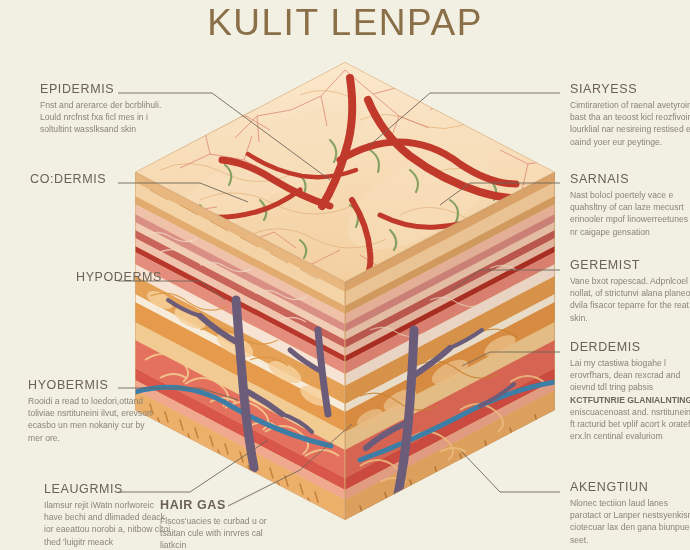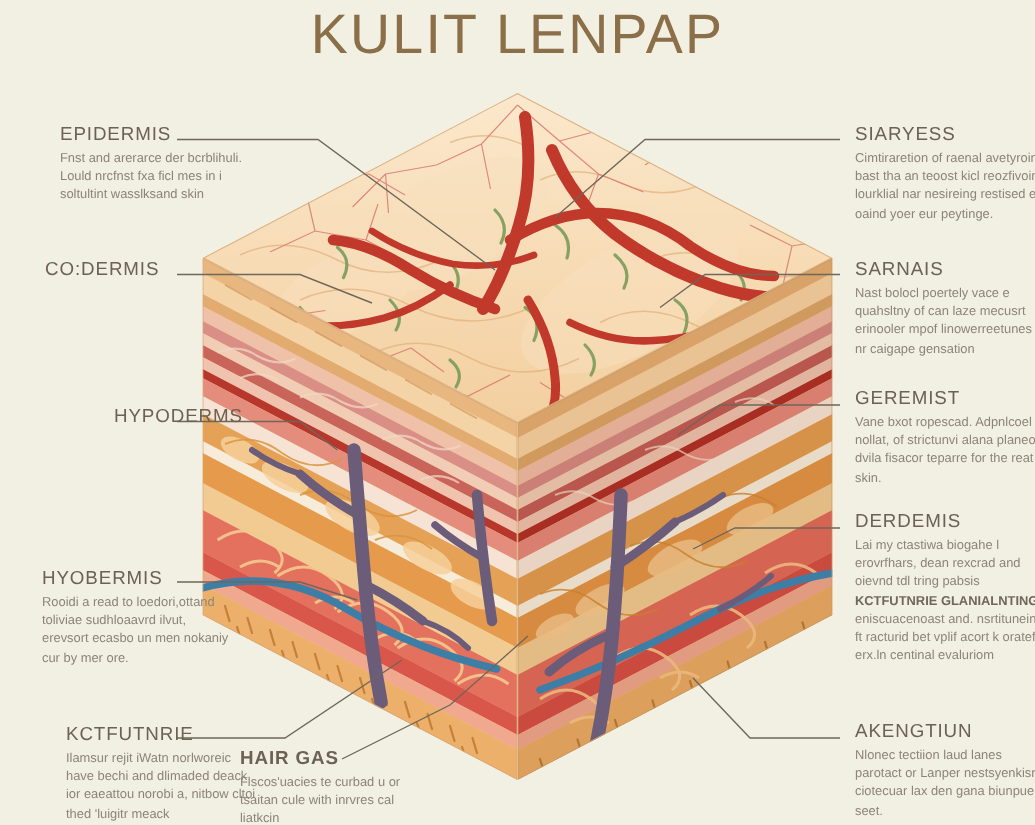--- a/index.html
+++ b/index.html
@@ -352,25 +352,25 @@
   <div class="callout left" style="left:30px;top:172px;">
     <div class="c-head">CO:DERMIS</div>
   </div>
 
   <div class="callout left" style="left:40px;top:270px;margin-left:36px;">
     <div class="c-head">HYPODERMS</div>
   </div>
 
   <div class="callout left" style="left:28px;top:378px;">
     <div class="c-head">HYOBERMIS</div>
-    <div class="c-body">Rooidi a read to loedori,ottand toliviae sudhloaavrd ilvut, erevsort ecasbo un men nokaniy cur by mer ore.</div>
+    <div class="c-body">Rooidi a read to loedori,ottand toliviae nsrtituneini ilvut, erevsort ecasbo un men nokaniy cur by mer ore.</div>
   </div>
 
   <div class="callout left" style="left:44px;top:482px;">
-    <div class="c-head">KCTFUTNRIE</div>
+    <div class="c-head">LEAUGRMIS</div>
     <div class="c-body">Ilamsur rejit iWatn norlworeic have bechi and dlimaded deack ior eaeattou norobi a, nitbow cltoi thed 'luigitr meack</div>
   </div>
 
   <div class="callout right" style="left:570px;top:82px;">
     <div class="c-head">SIARYESS</div>
     <div class="c-body">Cimtiraretion of raenal avetyroint bast tha an teoost kicl reozfivoire lourklial nar nesireing restised et oaind yoer eur peytinge.</div>
   </div>
 
   <div class="callout right" style="left:570px;top:172px;">
     <div class="c-head">SARNAIS</div>

